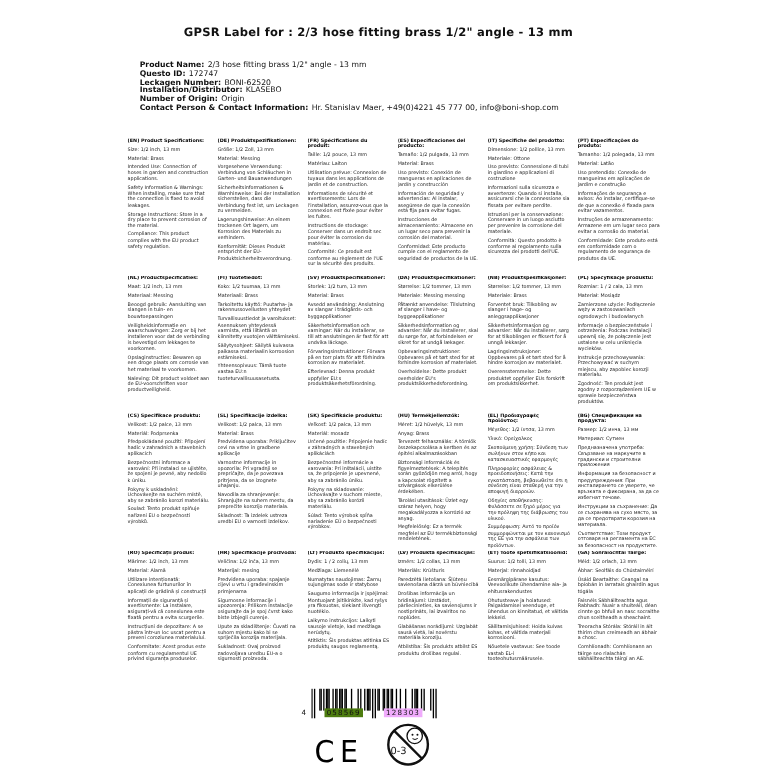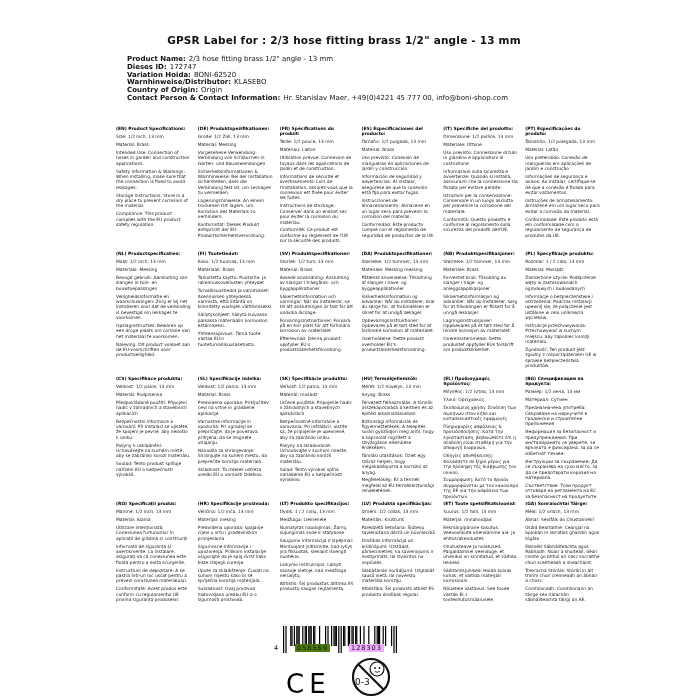--- a/index.html
+++ b/index.html
@@ -1,18 +1,18 @@
 <!DOCTYPE html>
 <html><head>
 <meta charset="utf-8">
 <style>
   html,body{margin:0;padding:0;background:#ffffff;}
   body{width:700px;height:700px;position:relative;overflow:hidden;
        font-family:"DejaVu Sans","Liberation Sans",sans-serif;color:#111;}
-  .page-title{position:absolute;top:34px;left:0;width:688px;text-align:center;
+  .page-title{position:absolute;top:24px;left:0;width:688px;text-align:center;
        font-size:10.5px;font-weight:bold;letter-spacing:.2px;}
   .info-block{position:absolute;left:127px;top:56px;font-size:7px;line-height:7.8px;}
   .info-label{font-weight:bold;margin-right:3px;text-align:right;}
   .spec-grid{position:absolute;left:116px;top:126px;width:486px;display:grid;
        grid-template-columns:repeat(6,1fr);column-gap:5px;grid-auto-rows:125px;}
   .spec-cell{overflow:hidden;padding-right:2px;font-size:4.4px;line-height:1.22;color:#222;}
   .spec-title{margin:0 0 2.5px 0;font-weight:bold;color:#000;}
   .spec-lines p{margin:0 0 2.6px 0;}
   .barcode-wrap{position:absolute;left:274px;top:626px;width:140px;height:32px;}
   .bc-left-digit{position:absolute;left:0;top:18px;font-size:6.5px;}
@@ -29,33 +29,33 @@
 
 <div class="page-title">GPSR Label for : 2/3 hose fitting brass 1/2" angle - 13 mm</div>
 
 <div class="info-block">
 
     <div class="info-row">
       <span class="info-label">Product Name:</span><span class="info-value">2/3 hose fitting brass 1/2" angle - 13 mm</span>
     </div>
 
     <div class="info-row">
-      <span class="info-label">Dieses ID:</span><span class="info-value">172747</span>
-    </div>
-
-    <div class="info-row">
-      <span class="info-label">Variation Hoida:</span><span class="info-value">BONI-62520</span>
-    </div>
-
-    <div class="info-row">
-      <span class="info-label">Warnhinweise/Distributor:</span><span class="info-value">KLASEBO</span>
-    </div>
-
-    <div class="info-row">
-      <span class="info-label">Country of Origin:</span><span class="info-value">Origin</span>
+      <span class="info-label">Questo ID:</span><span class="info-value">172747</span>
+    </div>
+
+    <div class="info-row">
+      <span class="info-label">Leckagen Number:</span><span class="info-value">BONI-62520</span>
+    </div>
+
+    <div class="info-row">
+      <span class="info-label">Installation/Distributor:</span><span class="info-value">KLASEBO</span>
+    </div>
+
+    <div class="info-row">
+      <span class="info-label">Number of Origin:</span><span class="info-value">Origin</span>
     </div>
 
     <div class="info-row">
       <span class="info-label">Contact Person &amp; Contact Information:</span><span class="info-value">Hr. Stanislav Maer, +49(0)4221 45 777 00, info@boni-shop.com</span>
     </div>
   </div>
 
 <div class="spec-grid">
 
     <div class="spec-cell">

